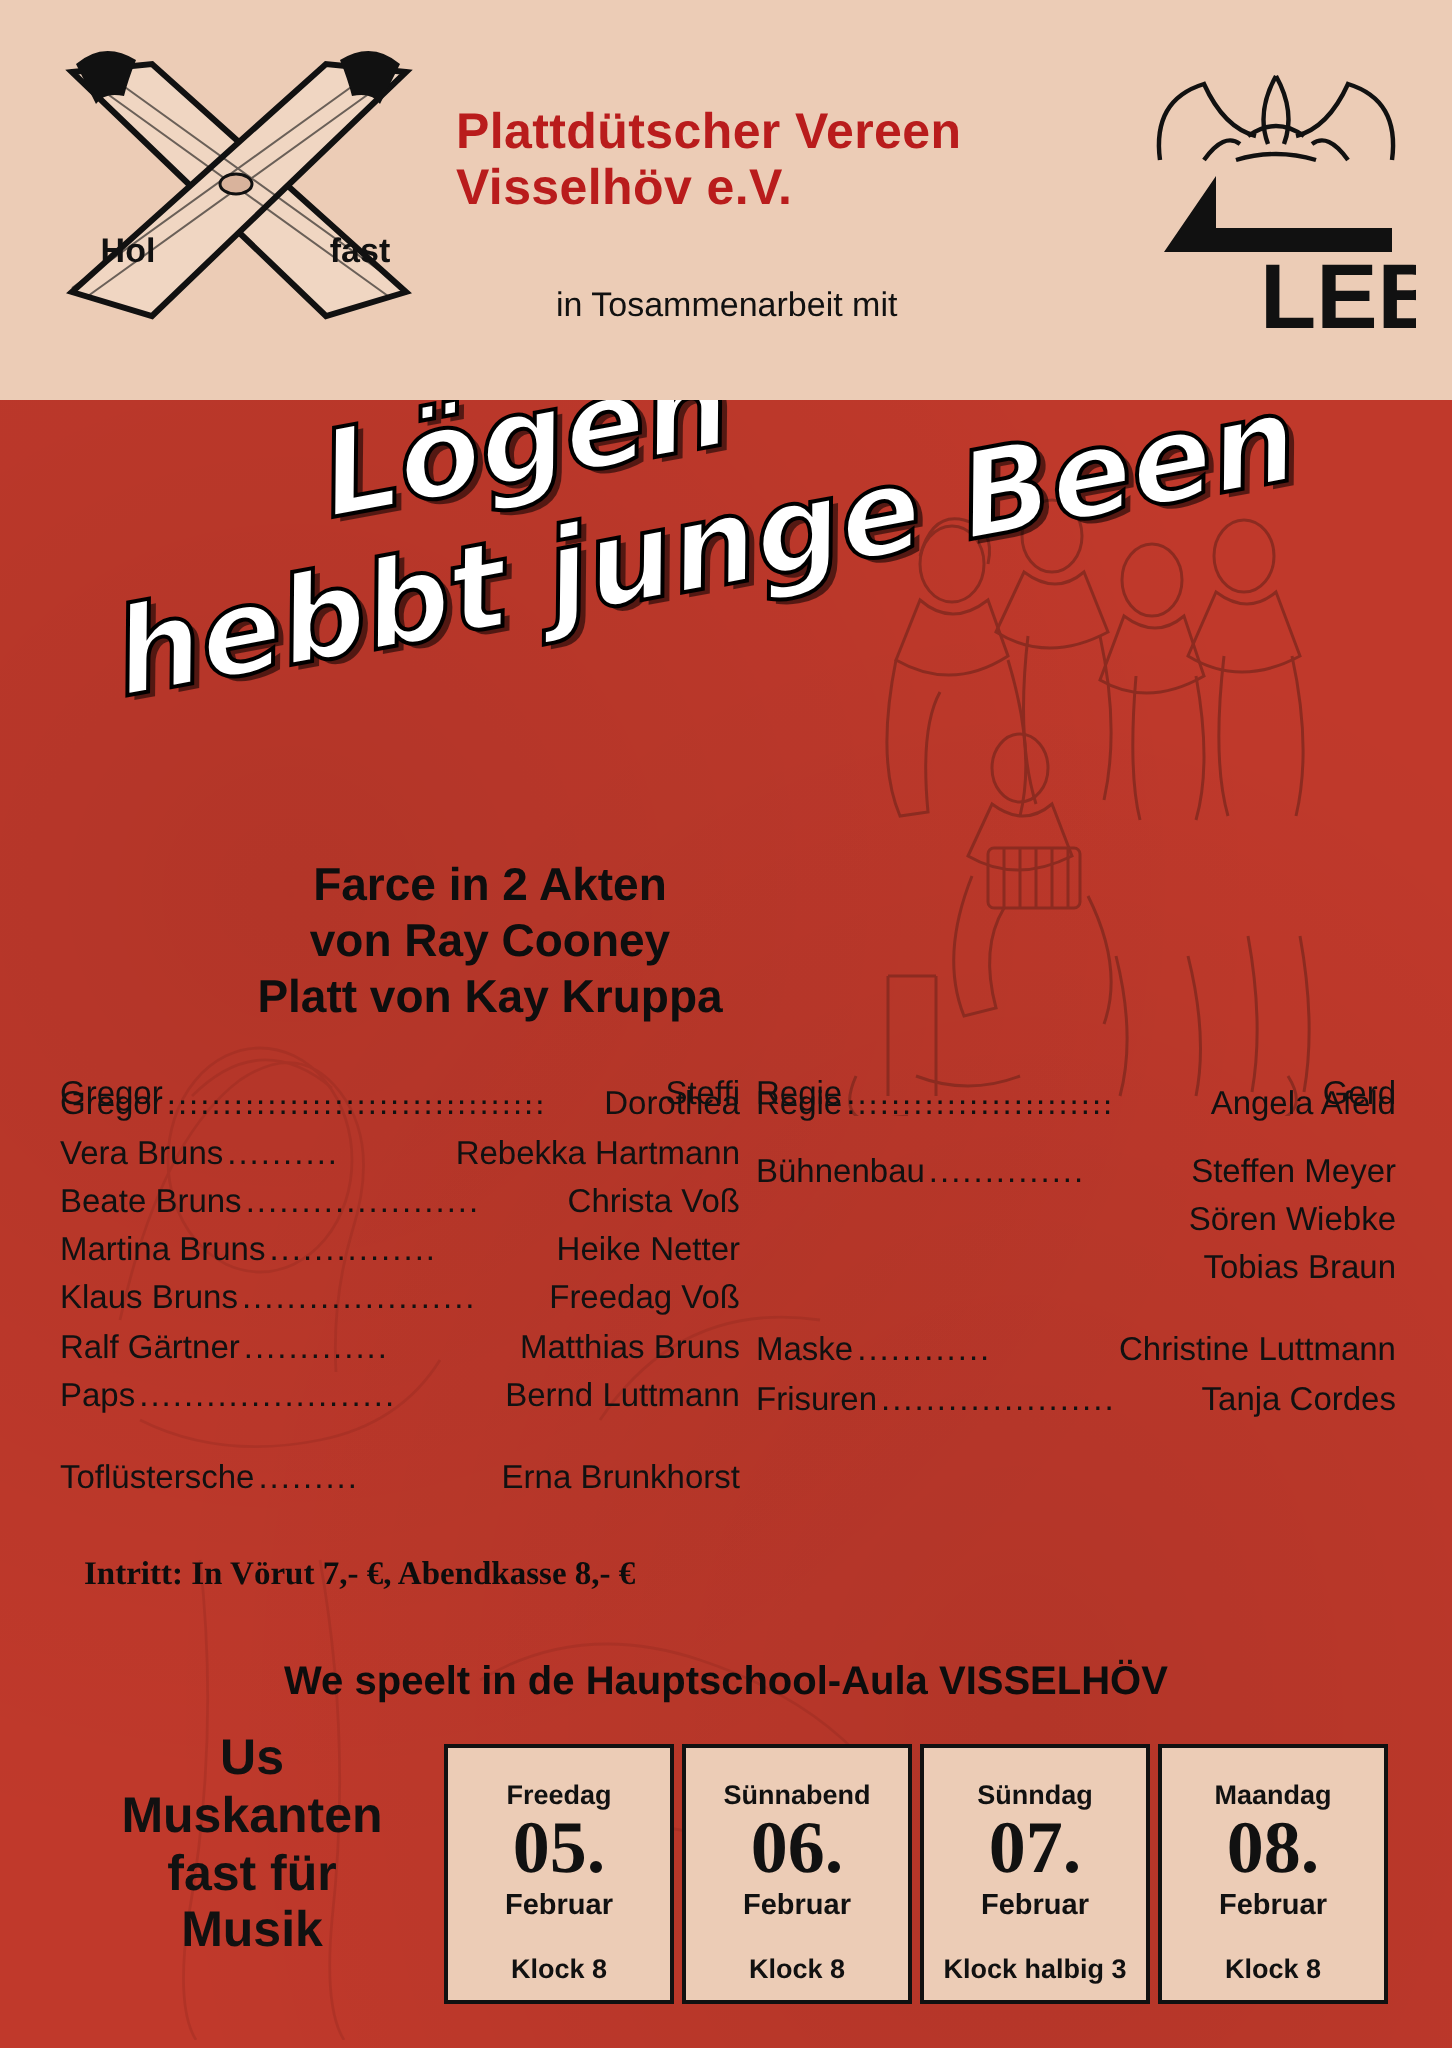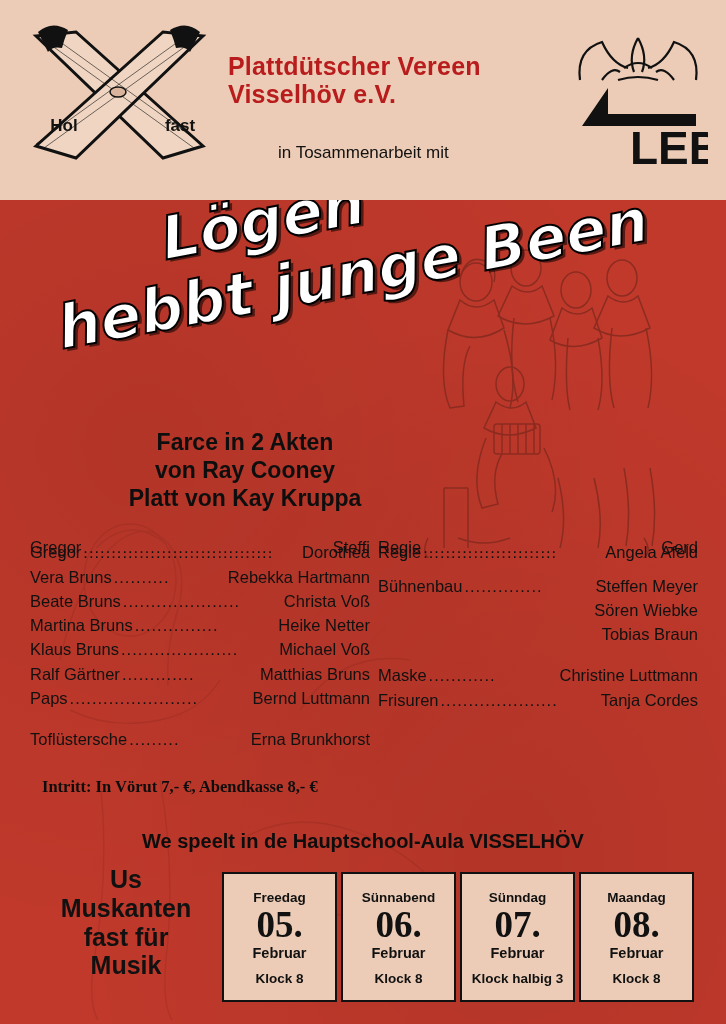--- a/index.html
+++ b/index.html
@@ -117,21 +117,21 @@
     flex:1 1 0;
     background:#ecccb6;
     border:2px solid #111;
     display:flex;flex-direction:column;align-items:center;justify-content:flex-start;
     padding-top:16px;box-sizing:border-box;
     color:#111;
   }
   .d-day{font-size:13.5px;font-weight:bold;}
   .d-num{font-size:37px;font-weight:bold;line-height:1.02;margin-top:1px;font-family:"Liberation Serif",serif;}
   .d-month{font-size:14.5px;font-weight:bold;margin-top:1px;}
-  .d-time{font-size:13.5px;font-weight:bold;margin-top:10px;}
+  .d-time{font-size:13.5px;font-weight:bold;margin-top:16px;}
 </style>
 </head>
 <body>
 
 <div class="poster">
 
   <div class="header">
 
     <div class="logo-x">
       <svg viewBox="0 0 200 150" width="200" height="150">
@@ -267,21 +267,21 @@
           <span class="val">Christa Voß</span>
         </div>
         <div class="row">
           <span class="nm">Martina Bruns</span>
           <span class="dots">...............</span>
           <span class="val">Heike Netter</span>
         </div>
         <div class="row">
           <span class="nm">Klaus Bruns</span>
           <span class="dots">.....................</span>
-          <span class="val">Michael Voß</span>
+          <span class="val">Freedag Voß</span>
         </div>
         <div class="row">
           <span class="nm">Ralf Gärtner</span>
           <span class="dots">.............</span>
           <span class="val">Matthias Bruns</span>
         </div>
         <div class="row">
           <span class="nm">Paps</span>
           <span class="dots">.......................</span>
           <span class="val">Bernd Luttmann</span>

